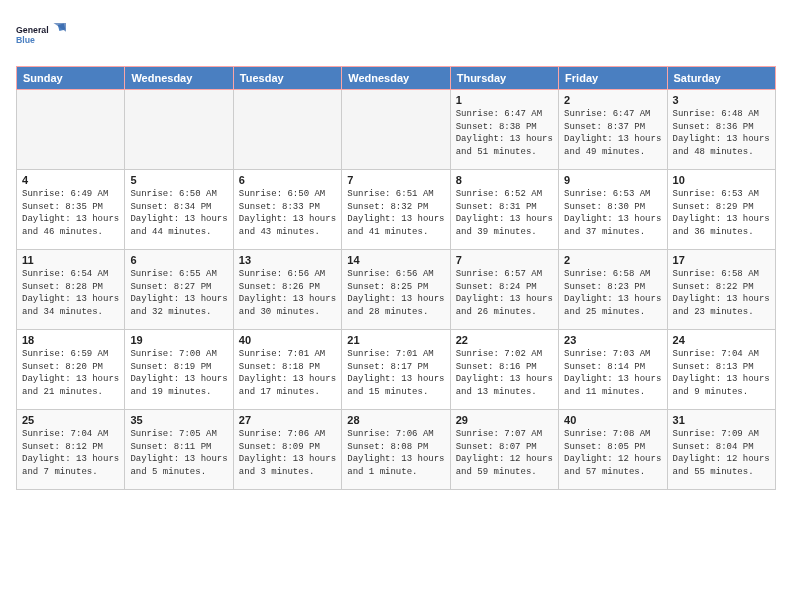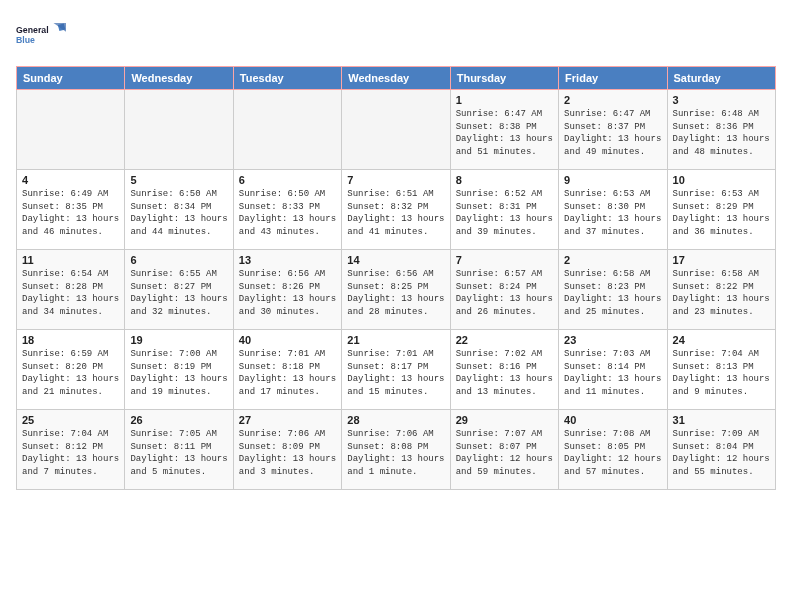--- a/index.html
+++ b/index.html
@@ -266,21 +266,21 @@
       </td>
       </tr>
       <tr>
         <td>
         <span class="day-number">25</span>
         <div class="day-info">
           Sunrise: 7:04 AM<br>Sunset: 8:12 PM<br>Daylight: 13 hours and 7 minutes.
         </div>
       </td>
         <td>
-        <span class="day-number">26</span>
+        <span class="day-number">35</span>
         <div class="day-info">
           Sunrise: 7:05 AM<br>Sunset: 8:11 PM<br>Daylight: 13 hours and 5 minutes.
         </div>
       </td>
         <td>
         <span class="day-number">27</span>
         <div class="day-info">
           Sunrise: 7:06 AM<br>Sunset: 8:09 PM<br>Daylight: 13 hours and 3 minutes.
         </div>
       </td>

